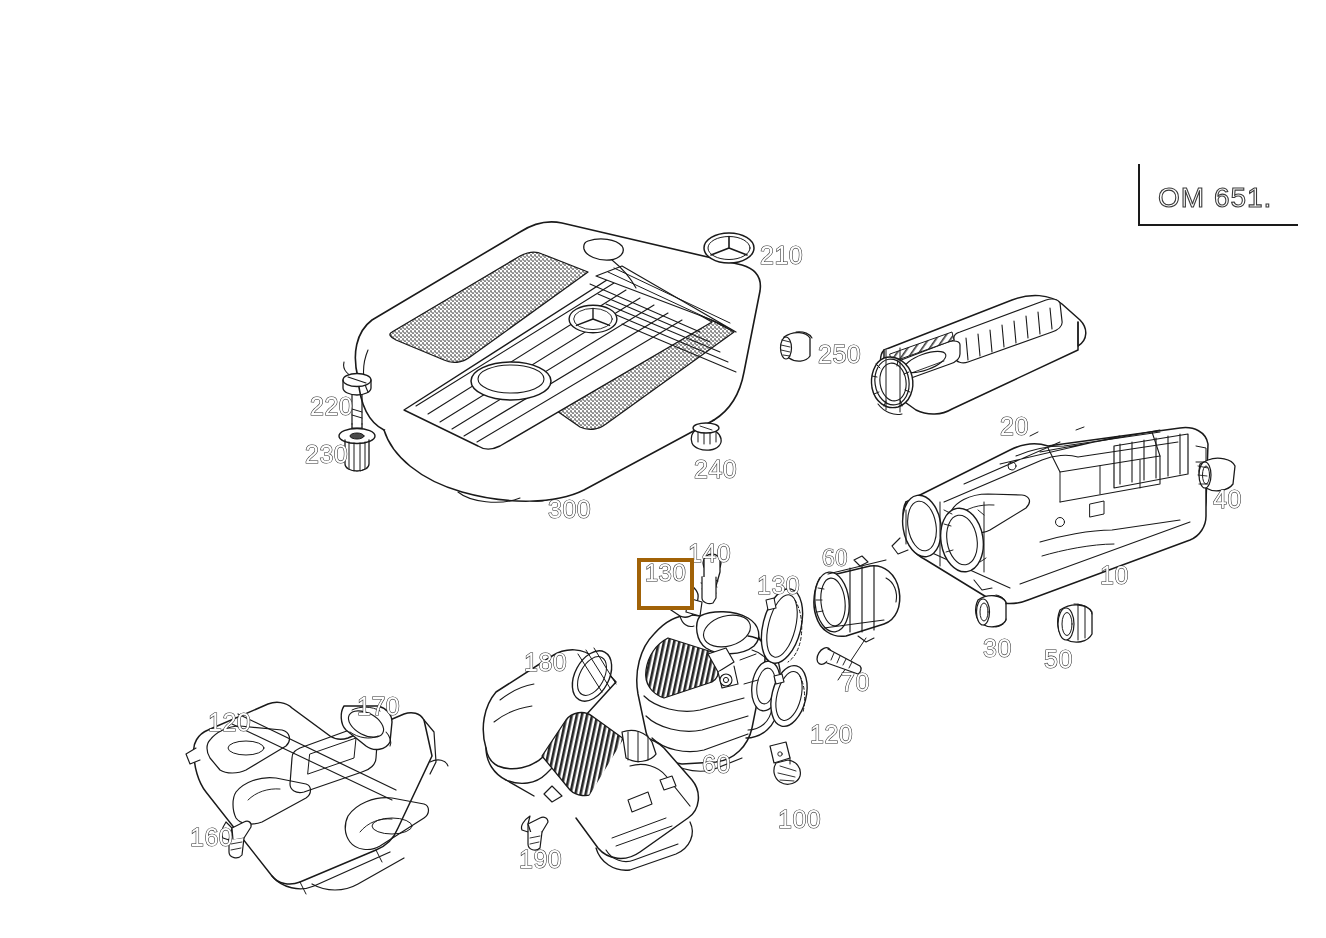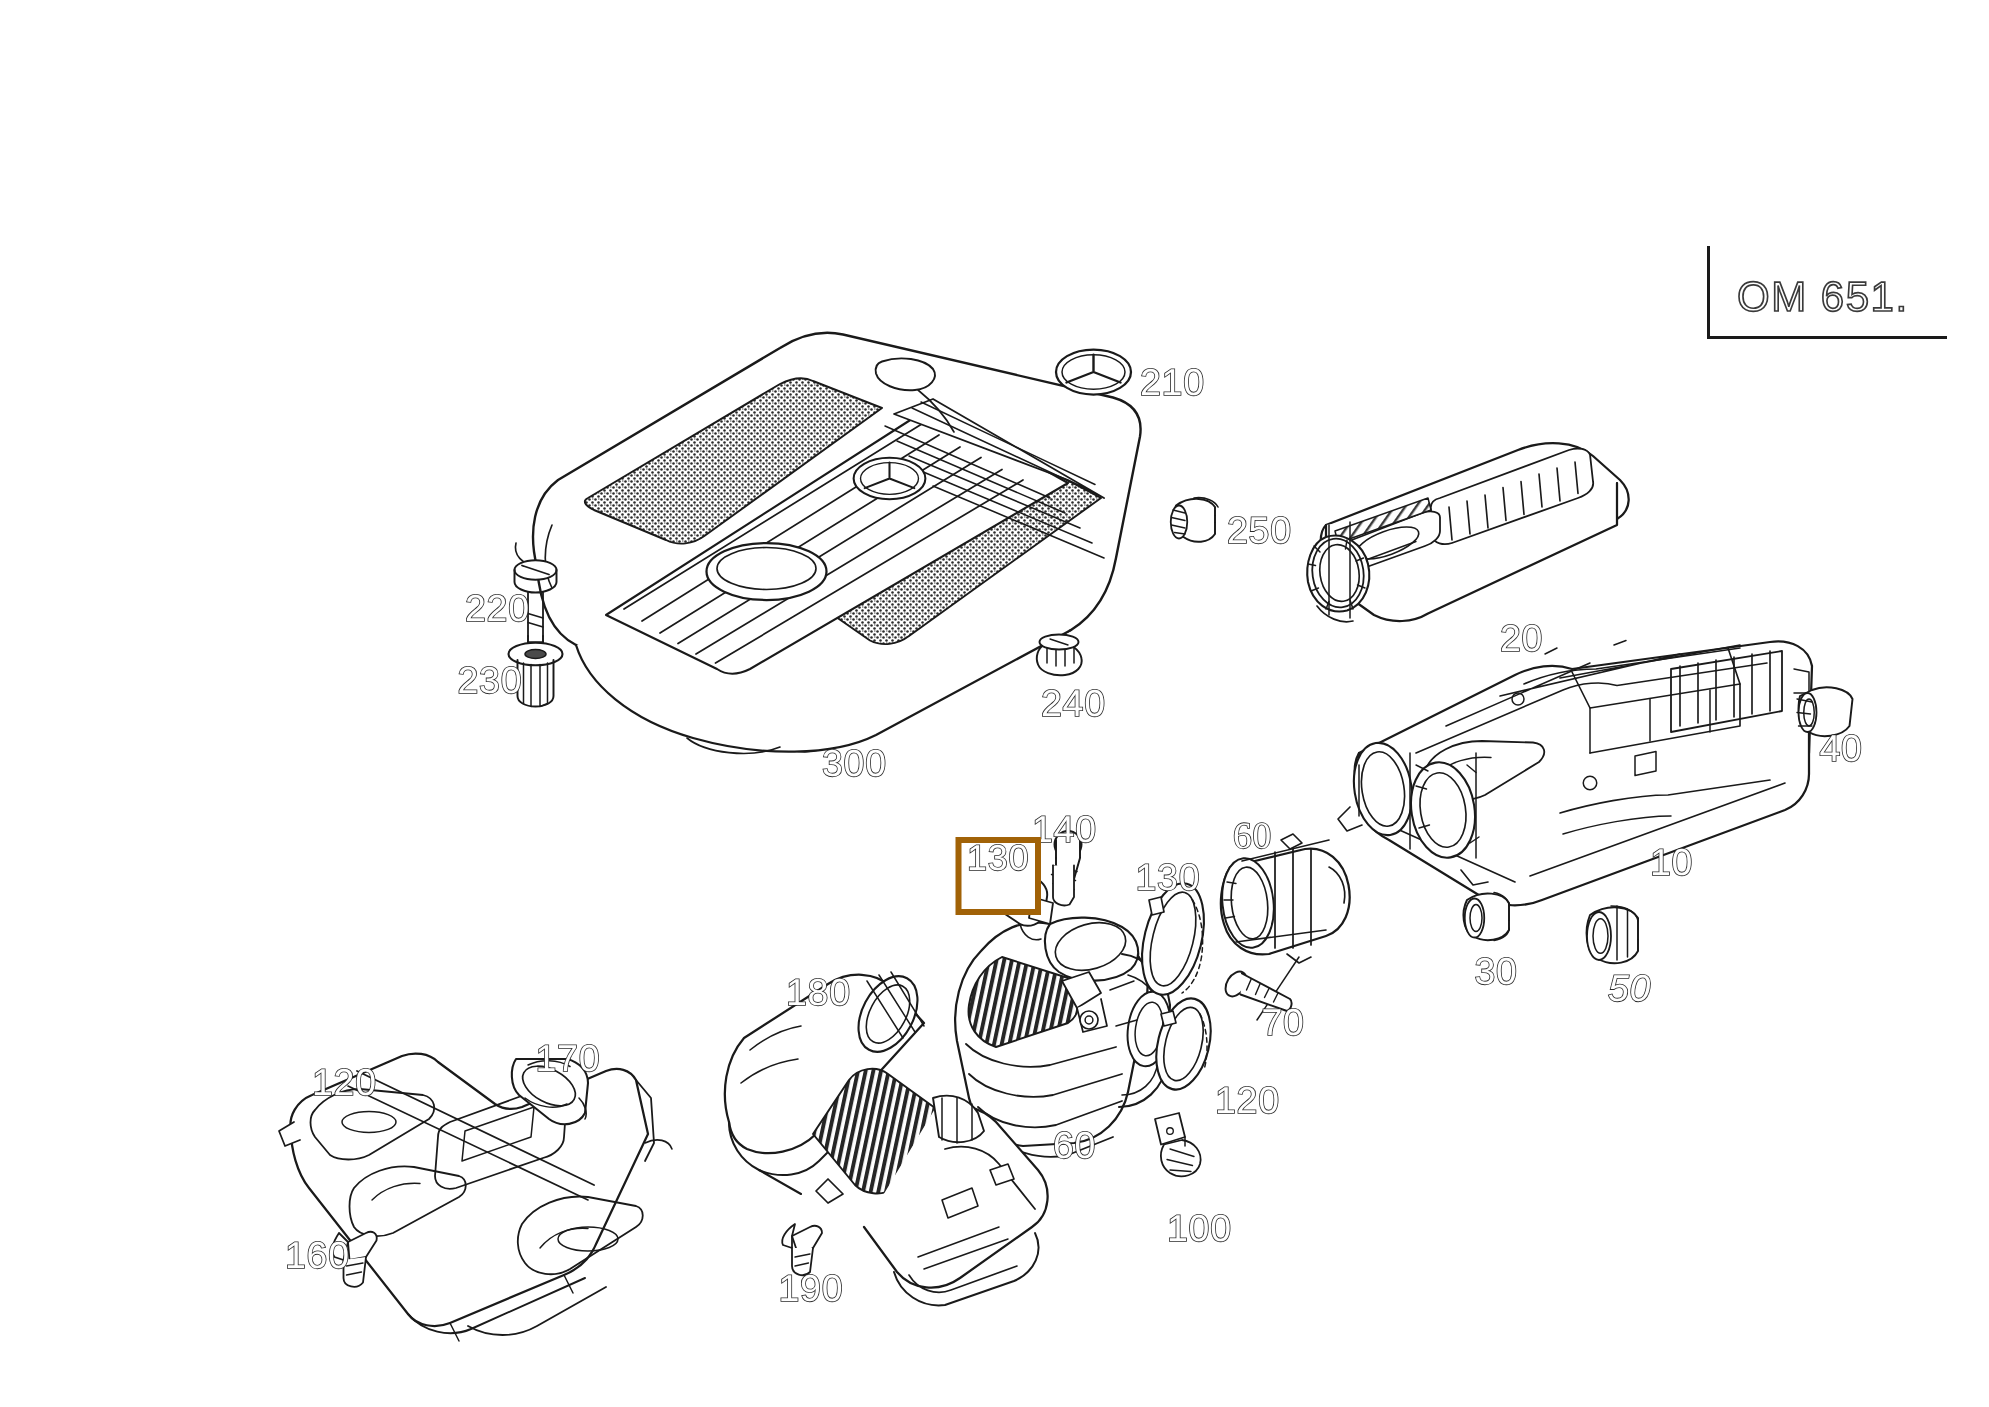--- a/index.html
+++ b/index.html
@@ -472,21 +472,21 @@
     </g>
   </svg>
 
   <div class="model-frame" style="left:1138px; top:132px; width:160px; height:62px;"></div>
   <div class="model-tag" style="left:1158px; top:152px;">OM 651.</div>
 
   <div class="callout-label" style="left:1100px; top:531px;">10</div>
   <div class="callout-label" style="left:1000px; top:382px;text-align:center;">20</div>
   <div class="callout-label" style="left:983px;  top:604px;">30</div>
   <div class="callout-label" style="left:1213px; top:455px;">40</div>
-  <div class="callout-label" style="left:1072px; top:615px;font-style:italic;">50</div>
+  <div class="callout-label" style="left:1044px; top:615px;">50</div>
   <div class="callout-label" style="left:822px;  top:513px;font-family:Liberation Serif, serif;">60</div>
   <div class="callout-label" style="left:841px;  top:638px;">70</div>
   <div class="callout-label" style="left:702px;  top:720px;">60</div>
   <div class="callout-label" style="left:778px;  top:775px;">100</div>
   <div class="callout-label" style="left:757px;  top:541px;">130</div>
   <div class="callout-label" style="left:810px;  top:690px;">120</div>
   <div class="callout-label" style="left:688px;  top:509px;">140</div>
   <div class="callout-label" style="left:208px;  top:678px;">120</div>
   <div class="callout-label" style="left:190px;  top:793px;">160</div>
   <div class="callout-label" style="left:357px;  top:662px;">170</div>

